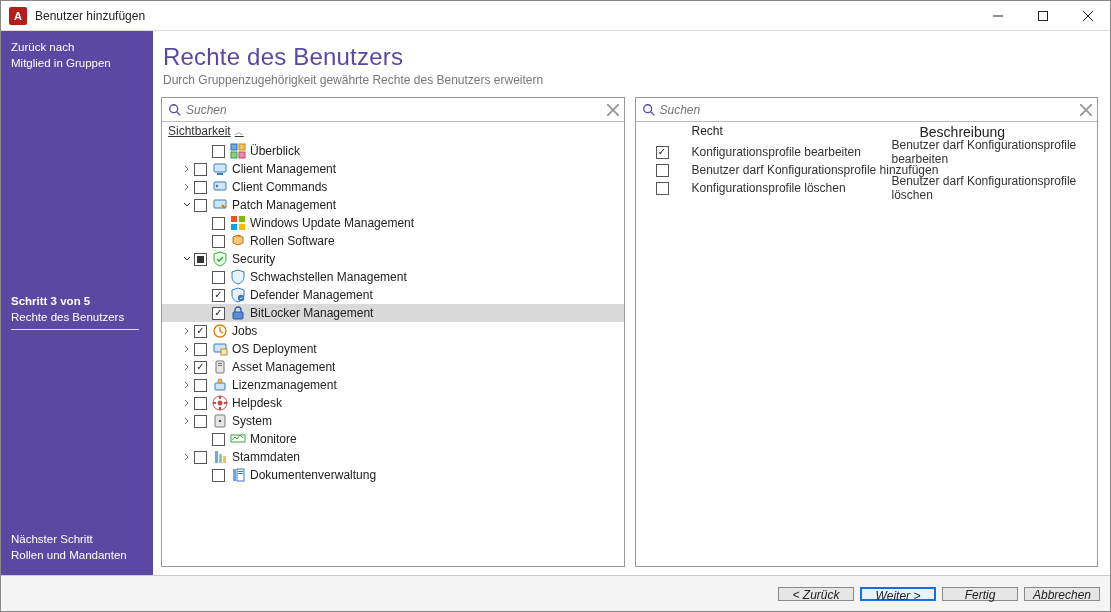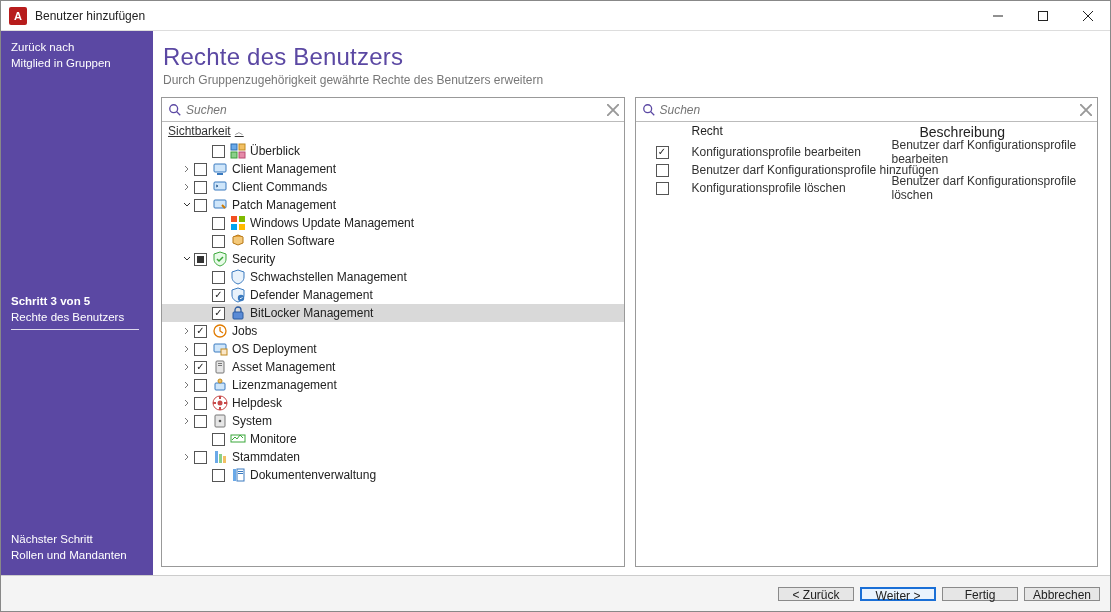--- a/index.html
+++ b/index.html
@@ -48,21 +48,21 @@
   .rtable-head{ display:flex; padding:2px 0 3px 0;}
   .rtable-head .c0{width:56px;}
   .rtable-head .c1{width:228px; font-size:12px; color:#222;}
   .rtable-head .c2{flex:1; font-size:14px; color:#222;}
   .rrow{ display:flex; align-items:center; height:18px;}
   .rrow .c0{width:56px; display:flex; justify-content:center;}
   .rrow .c1{width:200px; font-size:12px; color:#333;}
   .rrow .c2{flex:1; font-size:12px; color:#333;}
   
   .footer{ height:36px; border-top:1px solid #ccc; background:#f4f4f4; display:flex; align-items:center; justify-content:flex-end; padding:0 10px; gap:6px;}
-  .footer button{ width:76px; height:14px; border:1px solid #8a8a8a; background:#e6e6e6; font-size:12px; color:#222;}
+  .footer button{ width:76px; height:14px; border:1px solid #8a8a8a; background:#e6e6e6; font-size:12px; color:#222;font-style:italic;}
   .footer button.primary{ border:2px solid #1a6fd6; background:#eaf3fd;}
   svg{ display:block;}
 </style>
 </head>
 <body>
 
 <div class="titlebar">
   <div class="app-icon">A</div>
   <div class="title">Benutzer hinzufügen</div>
   <div class="win-btn">

